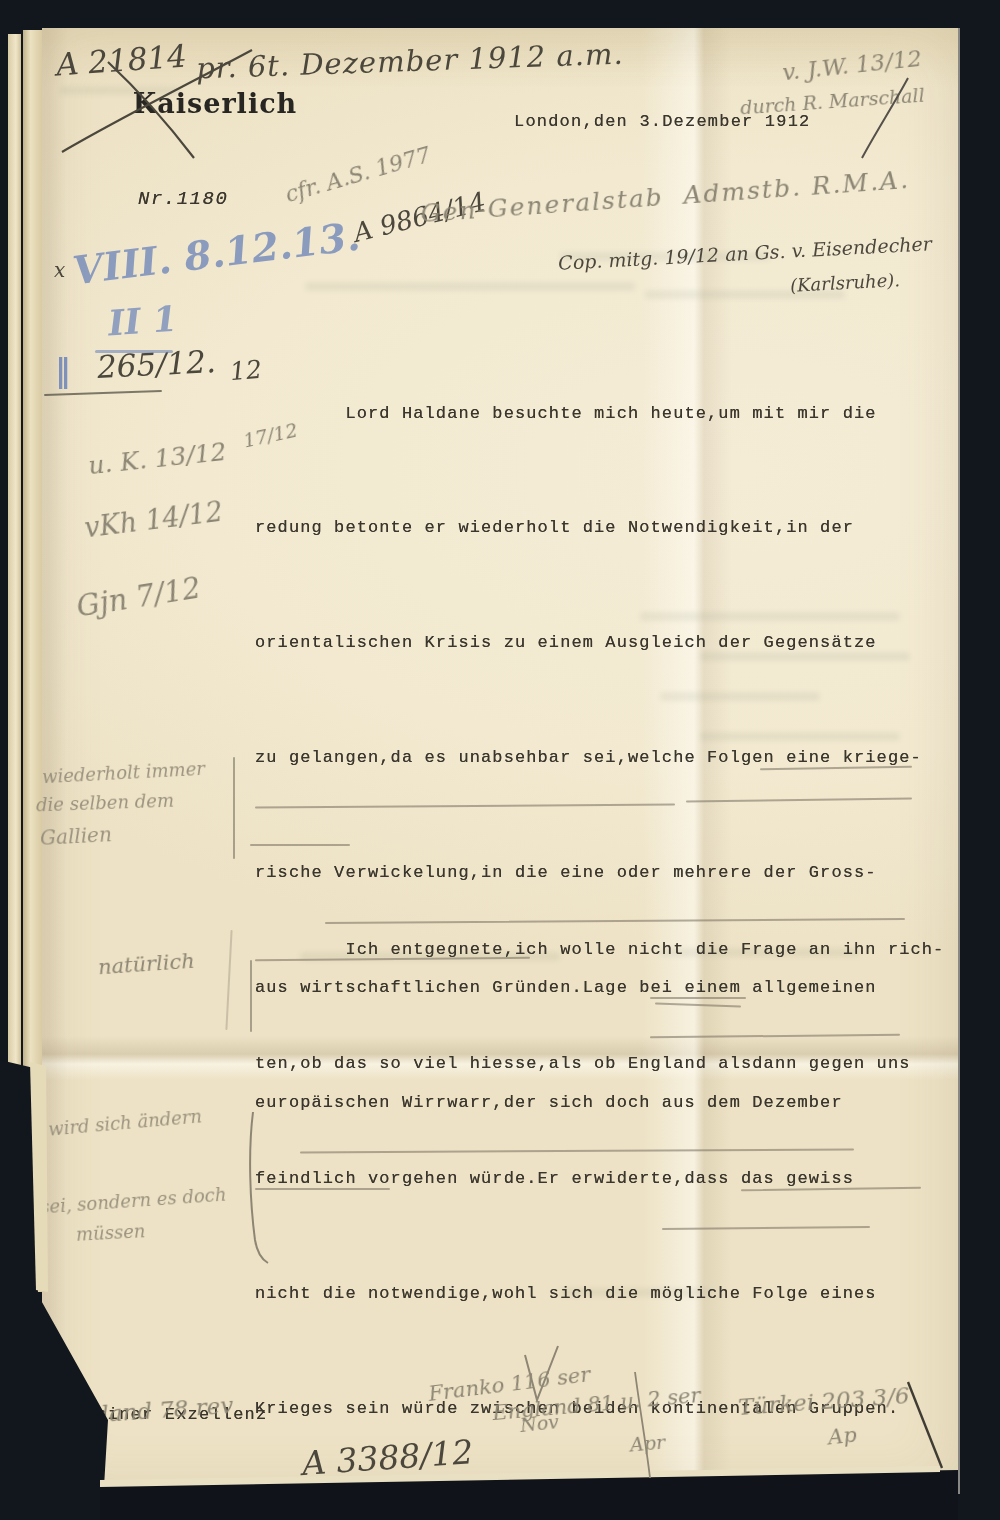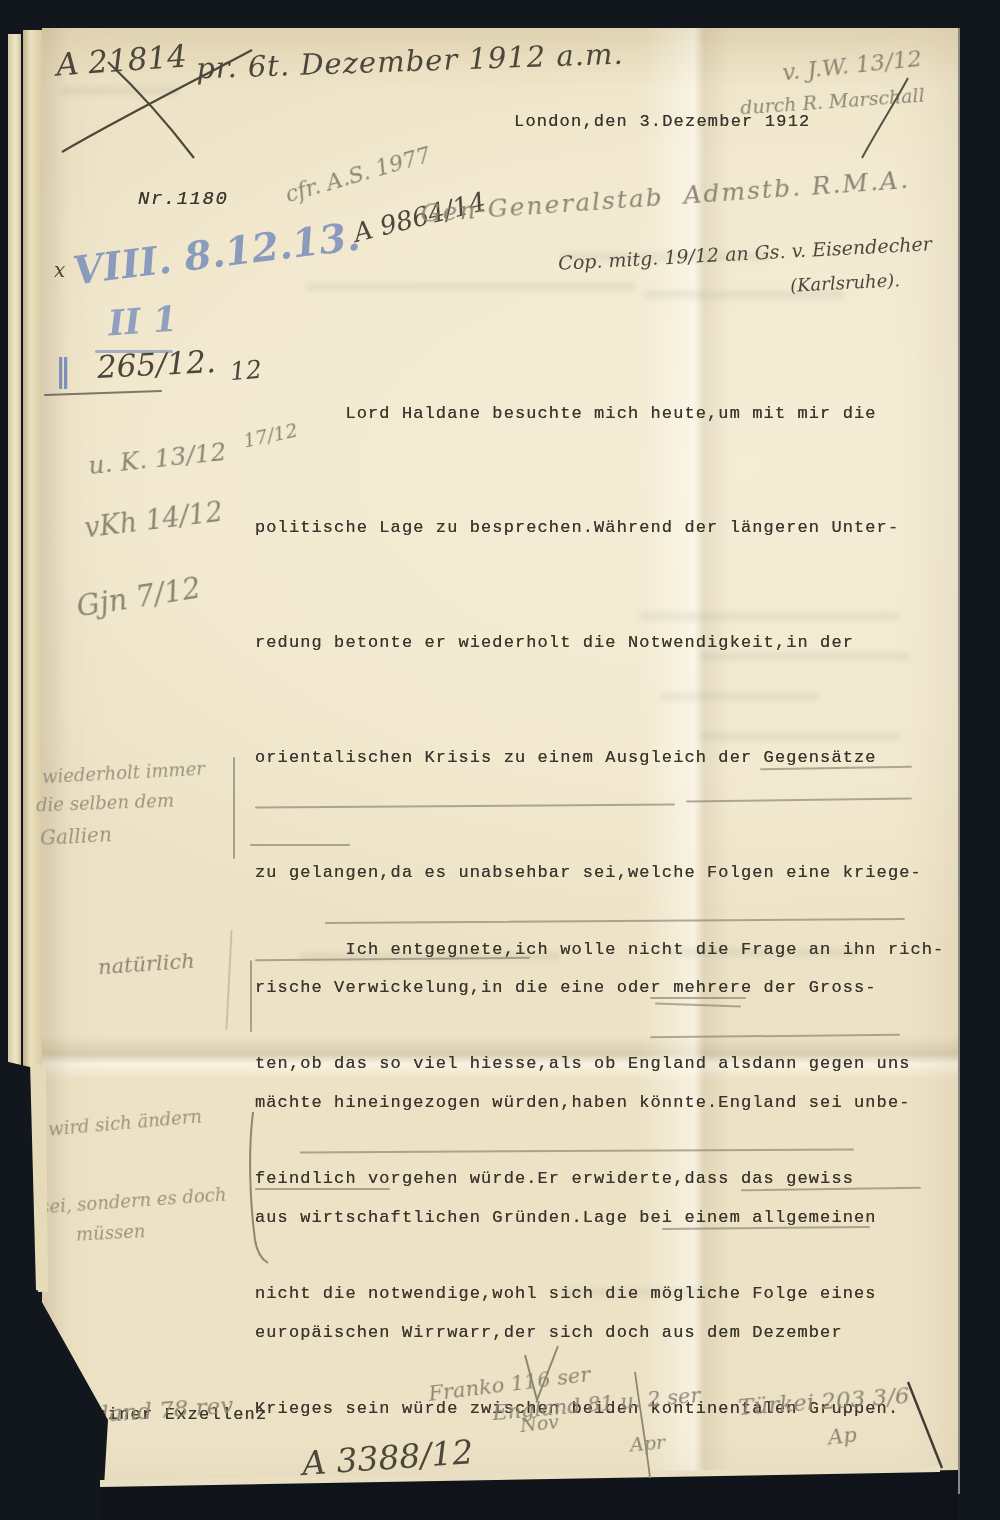--- a/index.html
+++ b/index.html
@@ -58,32 +58,31 @@
   <div class="bleed" style="left:645px;top:290px;width:200px"></div>
   <div class="bleed" style="left:640px;top:612px;width:260px"></div>
   <div class="bleed" style="left:700px;top:652px;width:210px"></div>
   <div class="bleed" style="left:660px;top:692px;width:160px"></div>
   <div class="bleed" style="left:700px;top:732px;width:200px"></div>
   <div class="bleed" style="left:300px;top:952px;width:260px"></div>
   <div class="bleed" style="left:660px;top:948px;width:200px"></div>
   <div class="bleed" style="left:560px;top:1288px;width:150px"></div>
 
   <div id="letterhead">
+    <div class="l1">Kaiserlich</div>
   </div>
   <div class="mono" id="refnum">Nr.1180</div>
   <div class="mono" id="dateline">London,den 3.Dezember 1912</div>
 
   <div class="mono" id="body1">
     <div>        Lord Haldane besuchte mich heute,um mit mir die</div>
-    <div>politische Lage zu besprechen.Während der längeren Unter-</div>
     <div>redung betonte er wiederholt die Notwendigkeit,in der</div>
     <div>orientalischen Krisis zu einem Ausgleich der Gegensätze</div>
     <div>zu gelangen,da es unabsehbar sei,welche Folgen eine kriege-</div>
     <div>rische Verwickelung,in die eine oder mehrere der Gross-</div>
-    <div>mächte hineingezogen würden,haben könnte.England sei unbe-</div>
     <div>aus wirtschaftlichen Gründen.Lage bei einem allgemeinen</div>
     <div>europäischen Wirrwarr,der sich doch aus dem Dezember</div>
     
     
     
     
   </div>
   <div class="mono" id="body2">
     <div>        Ich entgegnete,ich wolle nicht die Frage an ihn rich-</div>
     <div>ten,ob das so viel hiesse,als ob England alsdann gegen uns</div>

